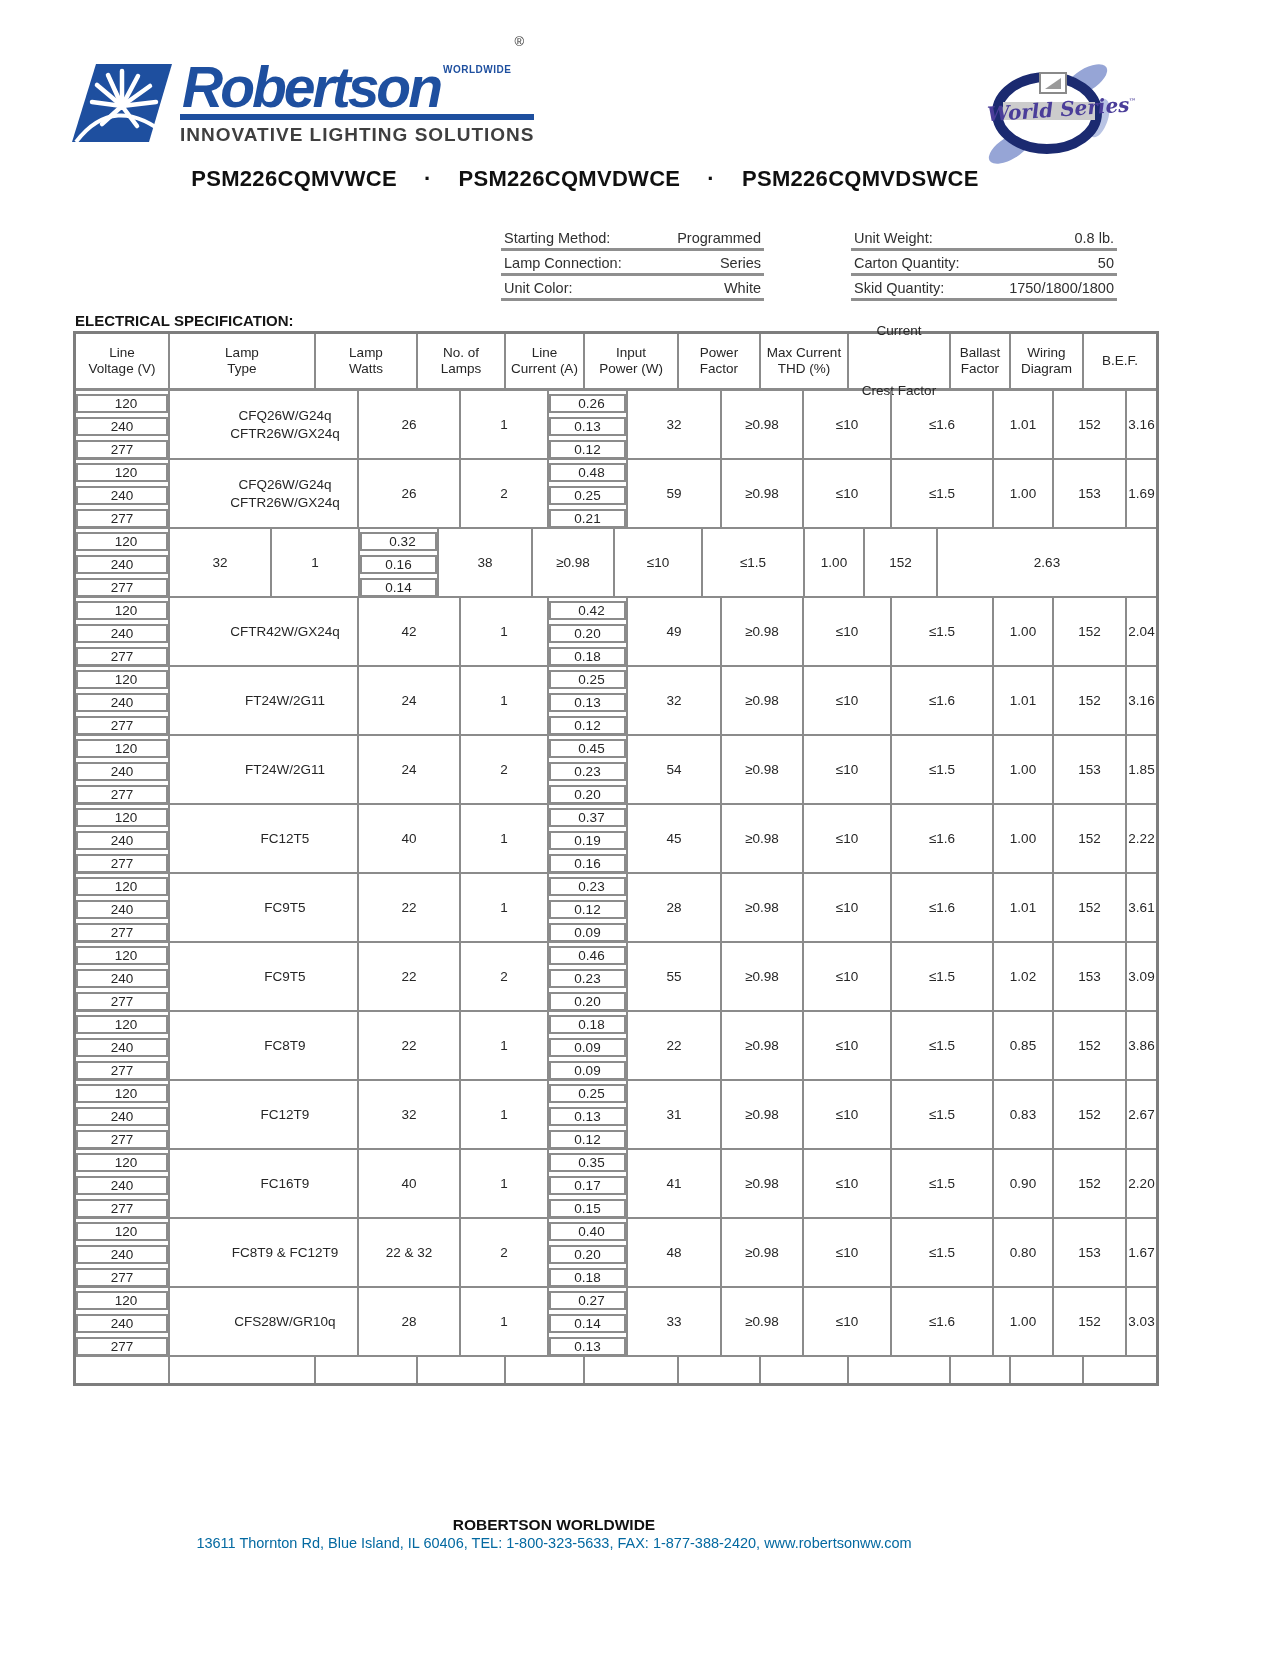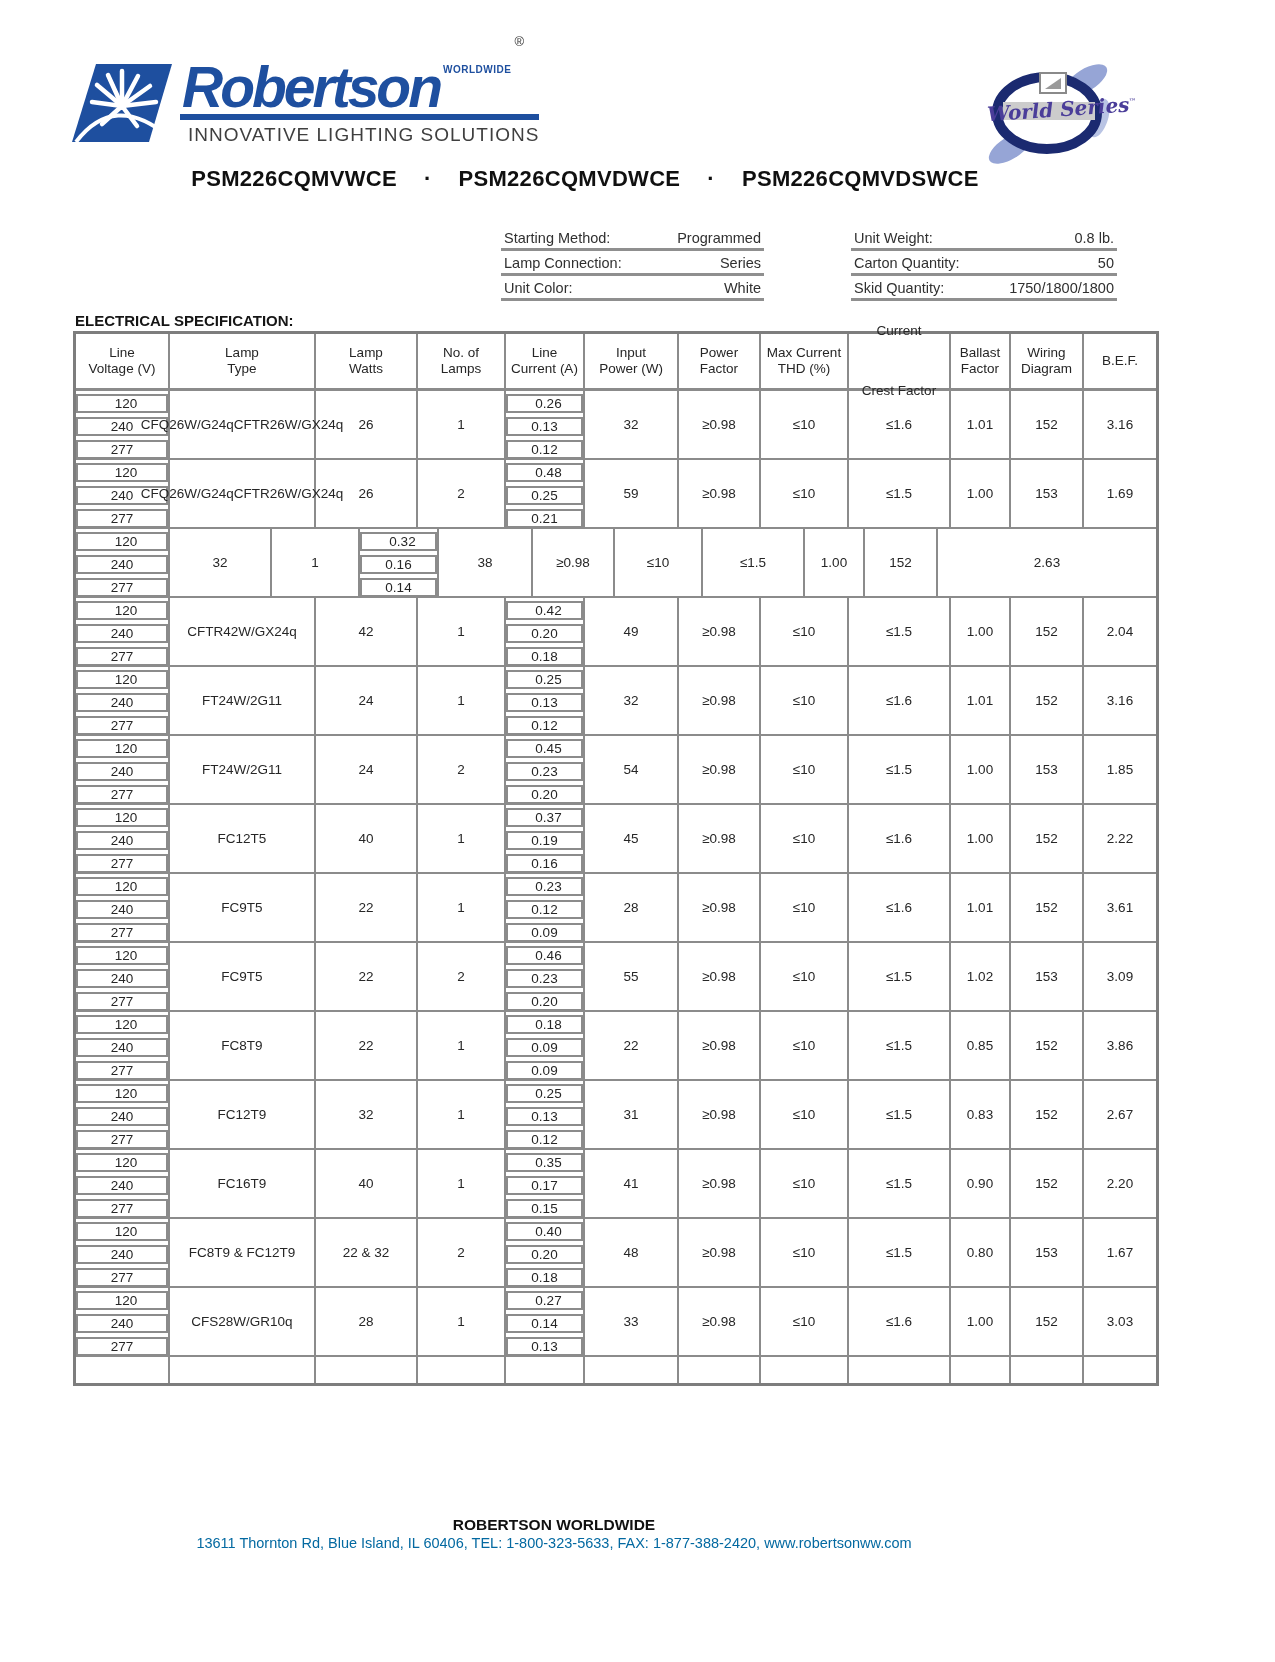--- a/index.html
+++ b/index.html
@@ -13,21 +13,21 @@
   .page{position:relative;width:1275px;height:1662px;background:#fff;overflow:hidden;}
 
   
   .logo{position:absolute;left:72px;top:64px;display:flex;align-items:flex-start;}
   .logo-mark{flex:0 0 auto;}
   .logo-text{margin-left:8px;}
   .brand-row{display:flex;border-bottom:6px solid var(--blue);padding:0 10px 3px 2px;}
   .brand{font-size:57px;line-height:0.82;font-weight:bold;font-style:italic;color:var(--blue);letter-spacing:-3px;}
   .worldwide{font-size:10px;font-weight:bold;color:var(--blue);margin-left:3px;letter-spacing:0.5px;}
   .registered{font-size:13px;color:#333;margin-left:3px;position:relative;top:-30px;}
-  .tagline{font-size:19px;font-weight:normal;color:#3f3f3f;letter-spacing:1px;margin-top:4px;margin-left:8px;}
+  .tagline{font-size:19px;font-weight:bold;color:#3f3f3f;letter-spacing:1px;margin-top:4px;}
 
   
   .ws{position:absolute;left:983px;top:60px;width:132px;height:106px;}
   .ws svg{position:absolute;left:0;top:0;}
   .ws-text{position:absolute;left:4px;top:38px;width:124px;text-align:center;
     font-family:"DejaVu Serif","Liberation Serif",serif;font-style:italic;font-weight:bold;
     color:#4a3d99;font-size:20px;transform:rotate(-4deg);white-space:nowrap;}
   .ws-tm{font-size:7px;vertical-align:super;color:#4a3d99;}
 
   
@@ -53,21 +53,21 @@
   .srow.header{height:54px;border-bottom:3px solid var(--line);}
   .srow.group{height:67px;}
   .srow.empty{height:26px;border-bottom:none;}
   .scell{border-right:2px solid var(--line);box-sizing:border-box;
     display:flex;align-items:center;justify-content:center;
     font-size:13.5px;color:var(--ink);text-align:center;flex:0 0 auto;}
   .c0{width:94px;}.c1{width:146px;}.c2{width:102px;}.c3{width:88px;}.c4{width:79px;}
   .c5{width:94px;}.c6{width:82px;}.c7{width:88px;}.c8{width:102px;gap:44px;}.c9{width:60px;}
   .c10{width:73px;}.c11{flex:1 1 auto;border-right:none;}
   .hcell{flex-direction:column;line-height:1.2;}
-  .stack{flex-direction:row;line-height:1.3;}
+  .stack{flex-direction:column;line-height:1.3;margin-left:43px;}
   .boxcol{flex-direction:column;align-items:stretch;justify-content:space-between;padding:2.5px 0;}
   .vbox{flex:1;margin:2px 0;border:2px solid var(--line);display:flex;align-items:center;justify-content:center;box-sizing:border-box;background:#fff;}
   .boxcol .vbox:first-child{margin-top:0;padding-left:8px;}
   .boxcol .vbox:last-child{margin-bottom:0;}
 
   
   .footer{position:absolute;top:1516px;left:0;width:1108px;text-align:center;}
   .footer-company{font-size:15.5px;font-weight:bold;color:#101010;}
   .footer-address{font-size:14.5px;color:#0369a1;margin-top:1px;}
 </style>

